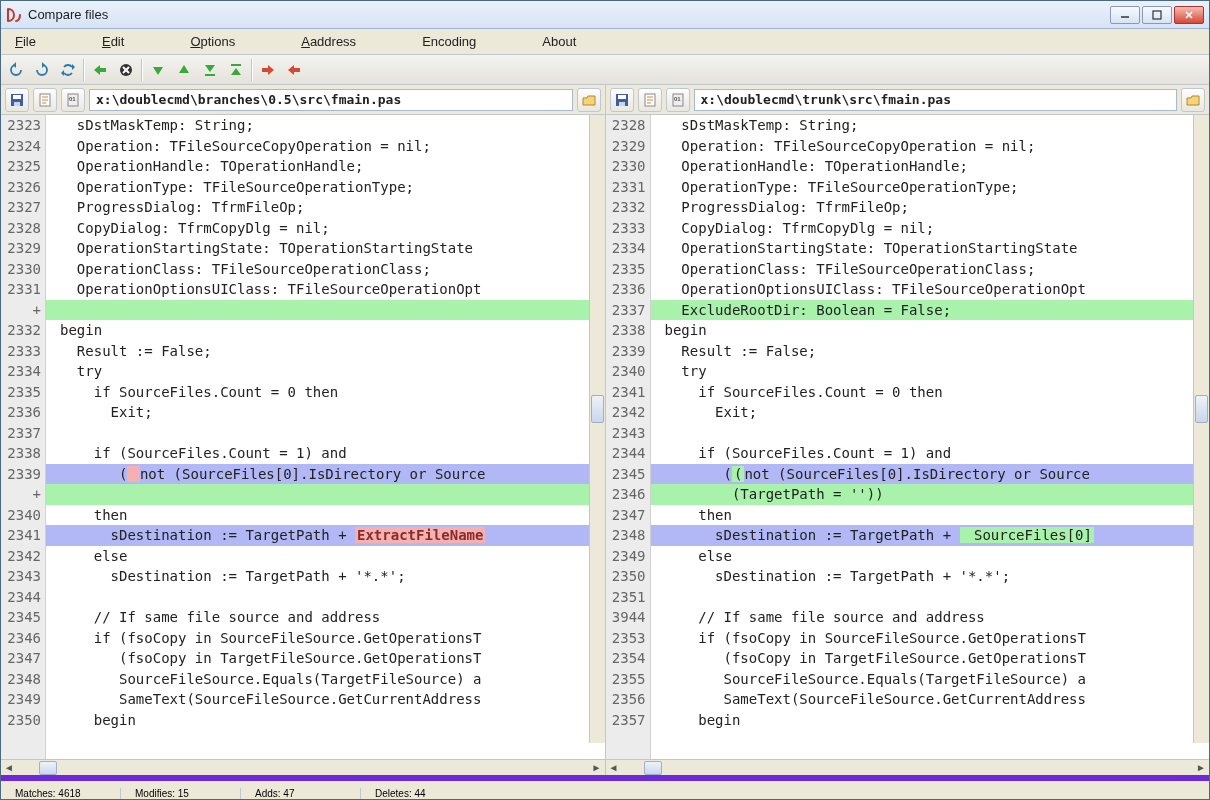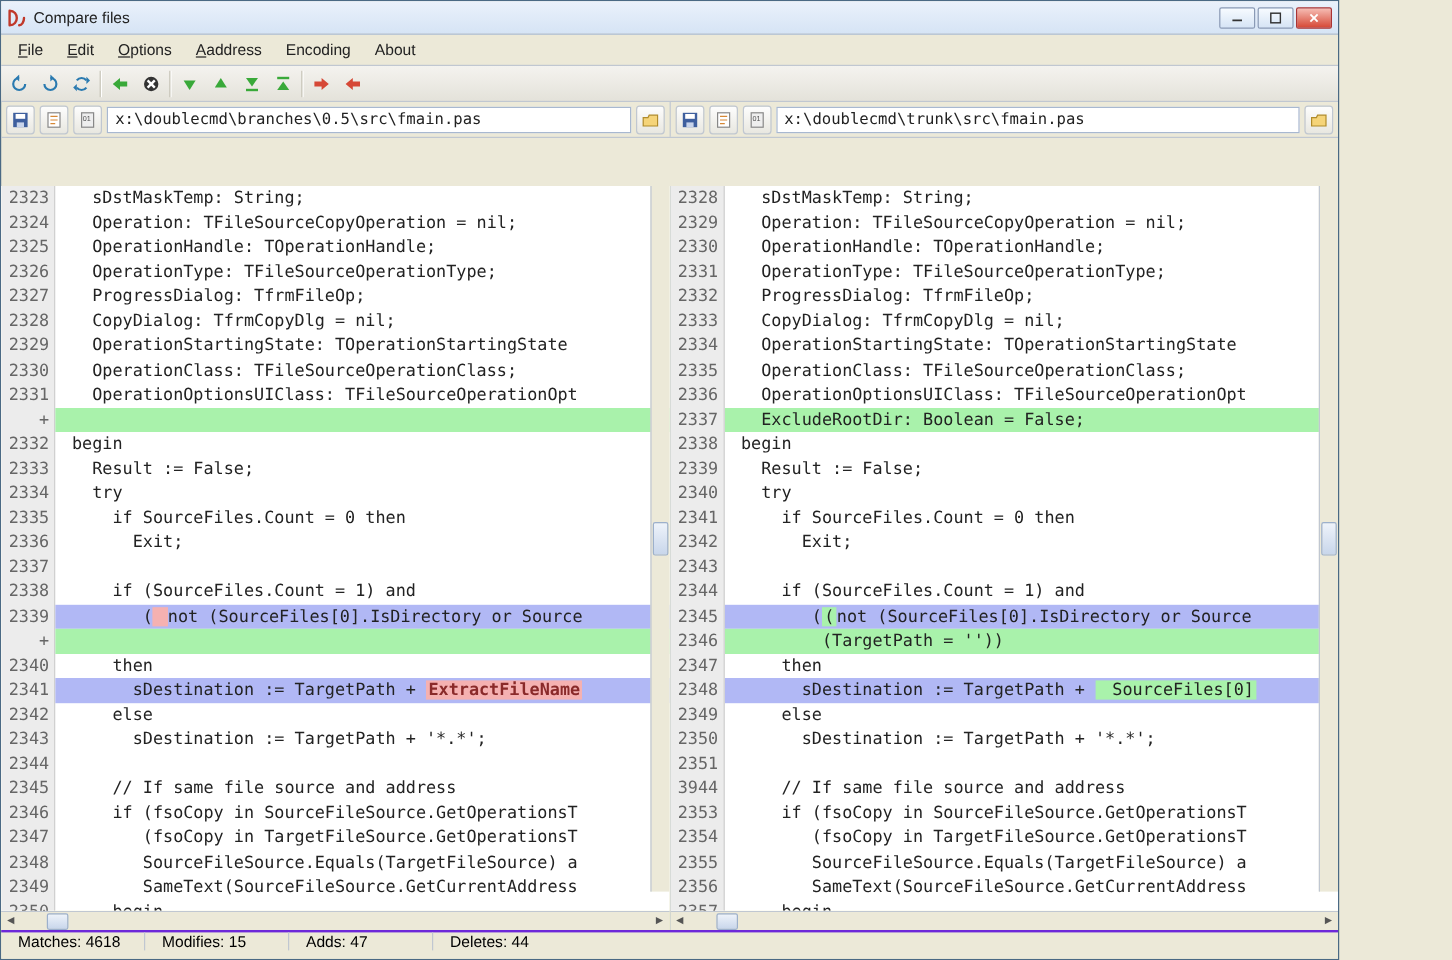--- a/index.html
+++ b/index.html
@@ -1,69 +1,69 @@
 <!DOCTYPE html>
 <html><head>
 <meta charset="utf-8">
 <style>
   * { box-sizing: border-box; margin: 0; padding: 0; }
   html, body { width: 1210px; height: 800px; overflow: hidden; }
   body { font-family: "Segoe UI", Tahoma, sans-serif; font-size: 12px; background: #ece9d8; }
 
   
-  .window { width: 1116px; height: 800px; display: flex; flex-direction: column; border: 1px solid #4a6984; background: #ece9d8; }
+  .window { width: 1210px; height: 800px; display: flex; flex-direction: column; border: 1px solid #4a6984; background: #ece9d8; }
   .titlebar { height: 28px; background: linear-gradient(#eaf1fb, #d6e4f5); display: flex; align-items: center; padding: 0 5px; border-bottom: 1px solid #a0b5d3; }
   .titlebar .app-icon { width: 16px; height: 16px; margin-right: 6px; display: flex; align-items: center; justify-content: center; }
   .titlebar .app-icon svg { display: block; }
   .titlebar .title { flex: 1; font-size: 13px; color: #222; }
   .titlebar .winbtns { display: flex; gap: 2px; }
   .winbtn { width: 30px; height: 18px; border: 1px solid #8a9ab5; border-radius: 2px; background: linear-gradient(#f7fbff, #d6e4f5); display: flex; align-items: center; justify-content: center; font-family: Arial; font-size: 10px; color: #333; cursor: default; }
   .winbtn.close { background: linear-gradient(#f6bdb4, #d64836); color: #fff; border-color: #a33; }
 
   
-  .menubar { height: 26px; background: #ece9d8; border-bottom: 1px solid #c0c7d1; display: flex; align-items: stretch; padding: 0 4px; }
+  .menubar { height: 26px; background: #ece9d8; border-bottom: 1px solid #c0c7d1; display: flex; align-items: stretch; padding: 0 4px; gap: 46px; }
   .menuitem { padding: 4px 10px; font-size: 13px; color: #222; display: flex; align-items: center; cursor: default; }
   .menuitem .ul { text-decoration: underline; }
 
   
   .toolbar { height: 30px; background: linear-gradient(#f4f3ef, #e4e2da); border-bottom: 1px solid #c0c7d1; display: flex; align-items: center; padding: 0 2px; gap: 0; }
   .tbtn { width: 24px; height: 24px; border: 1px solid transparent; border-radius: 3px; display: flex; align-items: center; justify-content: center; margin: 0 1px; cursor: default; }
   .tsep { width: 2px; height: 22px; border-left: 1px solid #c8c5b8; border-right: 1px solid #fff; margin: 0 2px; }
 
   
-  .paths { height: 30px; display: flex; border-bottom: 1px solid #c0c7d1; }
+  .paths { height: 30px; display: flex; border-bottom: 1px solid #c0c7d1; font-weight: bold; }
   .pathcell { flex: 1; display: flex; align-items: center; padding: 2px 4px; gap: 4px; }
   .pathcell + .pathcell { border-left: 1px solid #c0c7d1; }
   .pbtn { width: 24px; height: 24px; border: 1px solid #c0c7d1; border-radius: 3px; background: linear-gradient(#fdfdfd,#e8e7e0); display:flex;align-items:center;justify-content:center; cursor:default;}
   .pathinput { flex: 1; height: 22px; border: 1px solid #a8b8d0; background: #fff; padding: 0 6px; font-family: monospace; font-size: 13px; color: #222; display:flex;align-items:center; overflow:hidden; white-space:nowrap;}
   .openbtn { width: 24px; height: 24px; border: 1px solid #c0c7d1; border-radius: 3px; background: linear-gradient(#fdfdfd,#e8e7e0); display:flex;align-items:center;justify-content:center;}
 
   
-  .editors { flex: 1; display: flex; min-height: 0; background: #fef9c3; margin-top: 40px; }
+  .editors { flex: 1; display: flex; min-height: 0; background: #0f766e; }
   .pane { flex: 1; display: flex; flex-direction: column; min-width: 0; position: relative; border-right: 1px solid #c0c7d1;}
   .pane:last-child { border-right: none; }
   .codewrap { flex: 1; display: flex; overflow: hidden; background: #fff; position: relative;}
   .gutter { width: 45px; background: #ececec; border-right: 1px solid #d0d0d0; font-family: "Consolas","Lucida Console",monospace; font-size: 14px; color: #666; flex-shrink:0;}
   .content { flex: 1; font-family: "Consolas","Lucida Console",monospace; font-size: 14px; color: #222; white-space: pre; overflow: hidden; position:relative;}
   .line { height: 20.5px; display:flex; align-items:center;}
   .gutter .line { justify-content: flex-end; padding-right: 4px; }
   .content .line { padding-left: 14px; }
   .hl-add { background: #a9f2ab; }
   .hl-mod { background: #b1b8f5; }
   .hl-mod-token-del { background: #f5b1b1; padding:0 2px; color:#8a2a2a; font-weight:bold;}
   .hl-mod-token-sp { background: #a9f2ab; padding:0 2px;}
   .vscroll { position: absolute; right: 0; top: 0; bottom: 16px; width: 16px; background: #ece9d8; border-left: 1px solid #c0c7d1;}
   .vscroll .thumb { position:absolute; left:1px; right:1px; top: 280px; height: 28px; background: linear-gradient(#eef3fa,#c8d6eb); border:1px solid #9cb0cc; border-radius:2px;}
   .hscrollbar { height: 16px; background:#ece9d8; border-top:1px solid #c0c7d1; display:flex; align-items:center;}
   .hsb-track { flex:1; height:14px; position:relative; }
   .hsb-thumb { position:absolute; left:22px; width:18px; top:0; bottom:0; background:linear-gradient(#eef3fa,#c8d6eb); border:1px solid #9cb0cc; border-radius:2px;}
   .hsb-arrow { width:16px; height:14px; display:flex;align-items:center;justify-content:center; color:#555; font-size:10px;}
 
   
-  .statusbar { height: 24px; background:#ece9d8; border-top:2px solid #6d28d9; display:flex; align-items:flex-start; font-size:13px;}
+  .statusbar { height: 24px; background:#ece9d8; border-top:6px solid #6d28d9; display:flex; align-items:flex-end; font-size:10px;}
   .statuscell { padding:0 14px; border-right:1px solid #c0c7d1; display:flex; align-items:center; min-width:120px;}
   .statuscell:last-child { border-right:none; flex:1;}
 </style>
 </head>
 <body>
 
 <div class="window">
 
   <div class="titlebar">
     <span class="app-icon">

